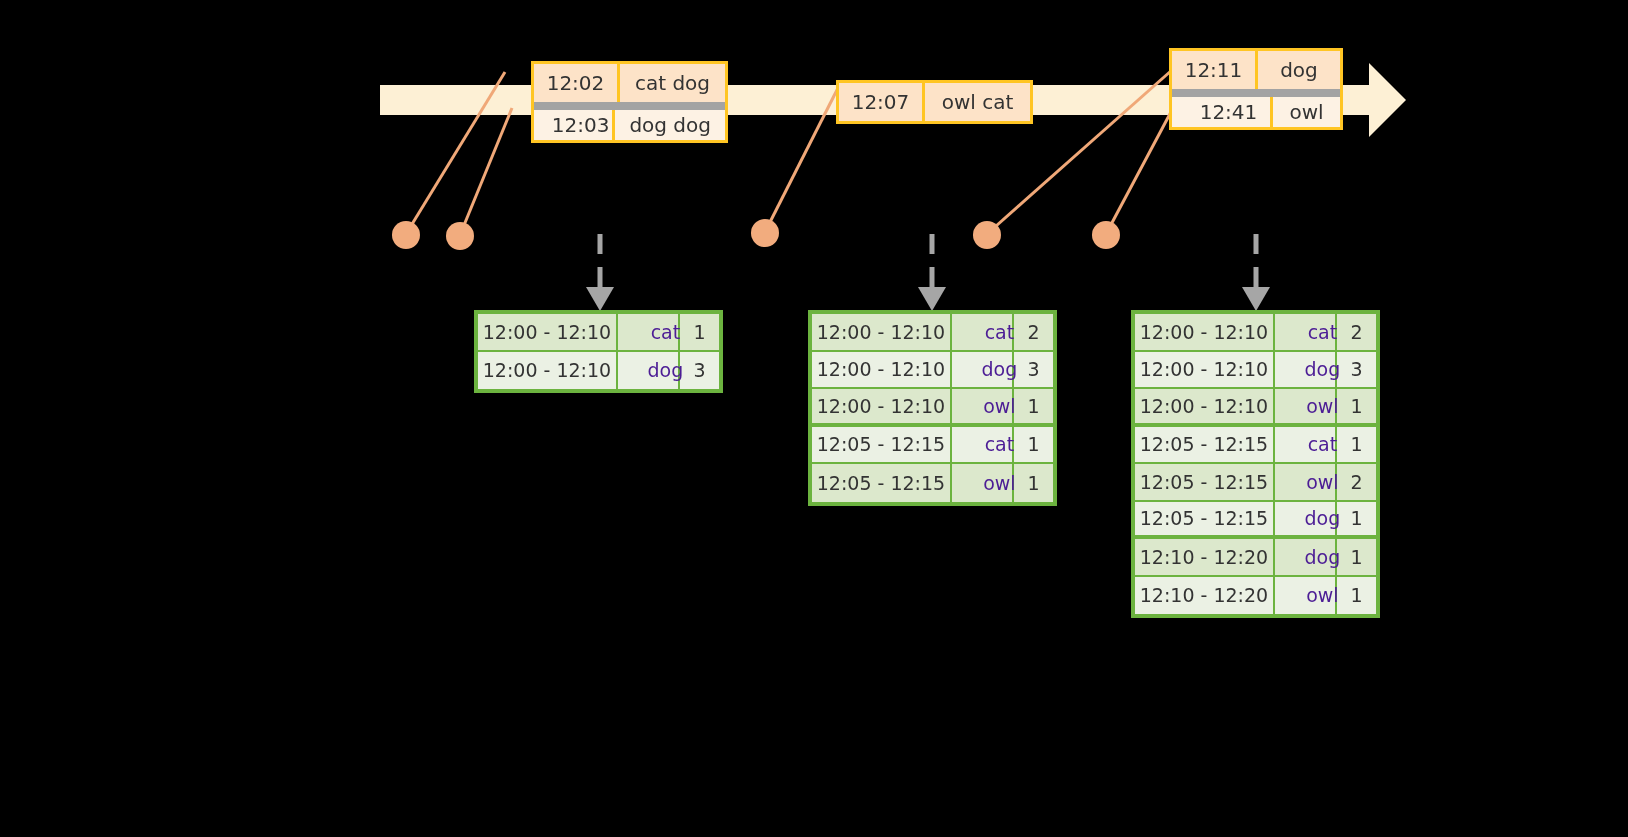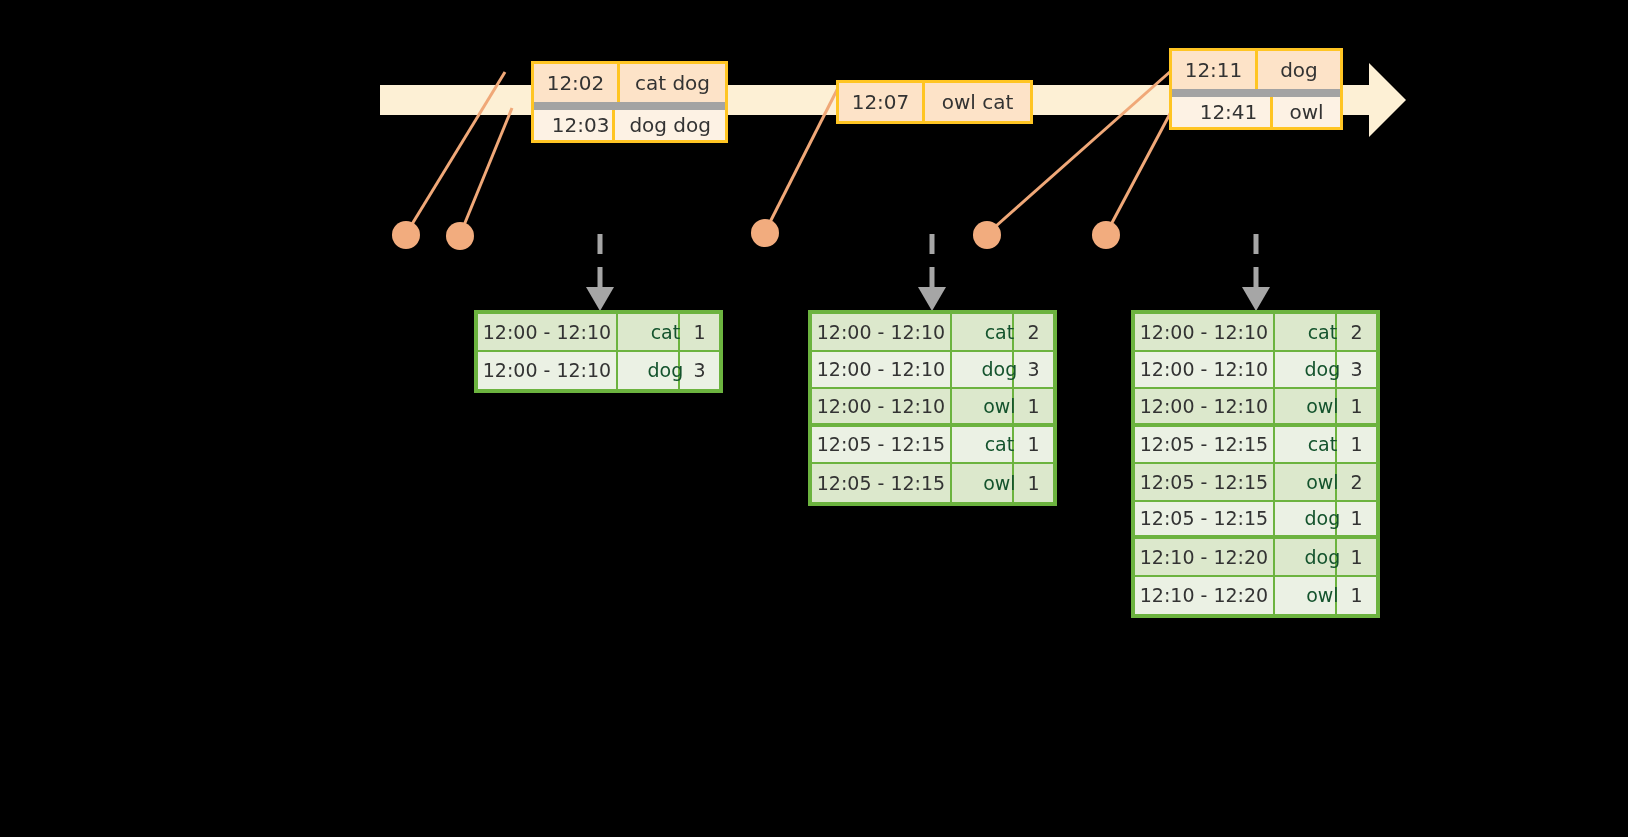--- a/index.html
+++ b/index.html
@@ -96,21 +96,21 @@
     white-space: nowrap;
   }
   .cell-key {
     width: 62px;
     box-sizing: border-box;
     border-right: 2px solid #6CB33F;
     display: flex;
     align-items: center;
     justify-content: center;
     font-size: 19px;
-    color: #14532d;
+    color: #4c1d95;
     padding-left: 35px;
   }
   .cell-count {
     width: 40px;
     box-sizing: border-box;
     display: flex;
     align-items: center;
     justify-content: center;
     font-size: 19px;
     color: #333333;

